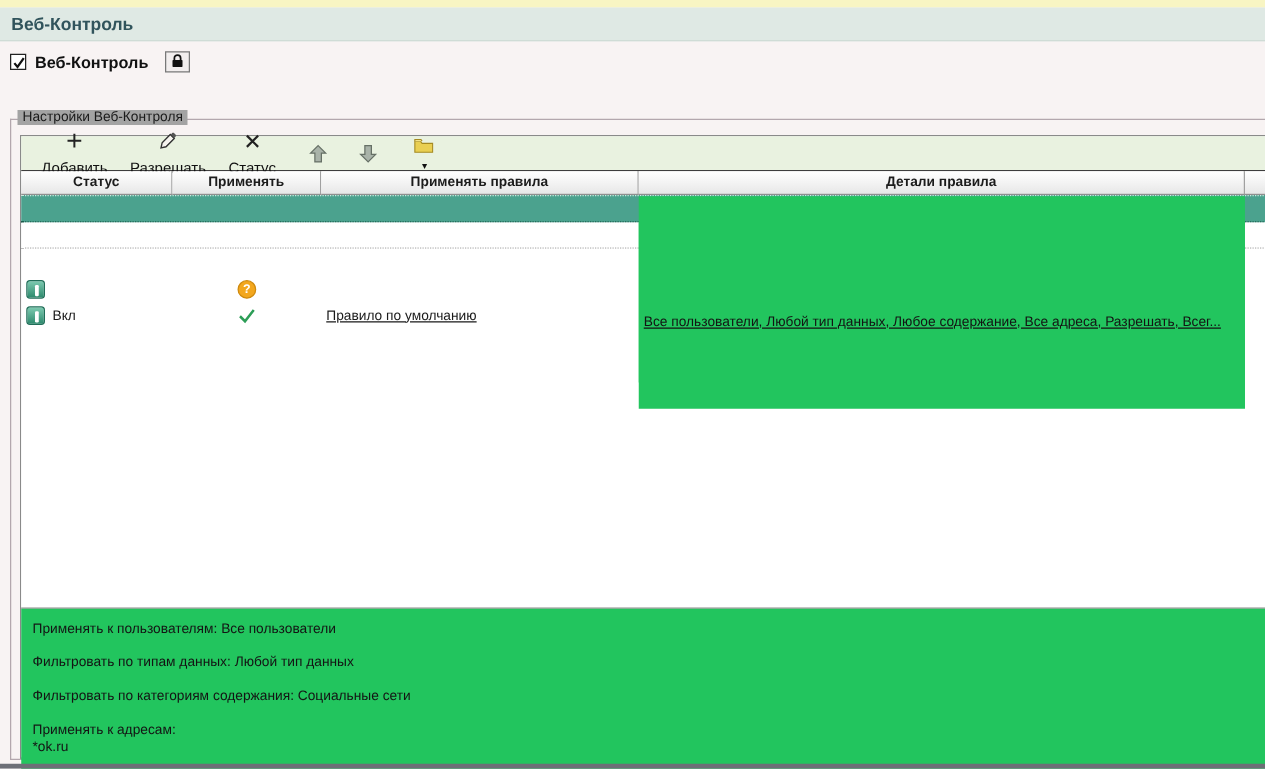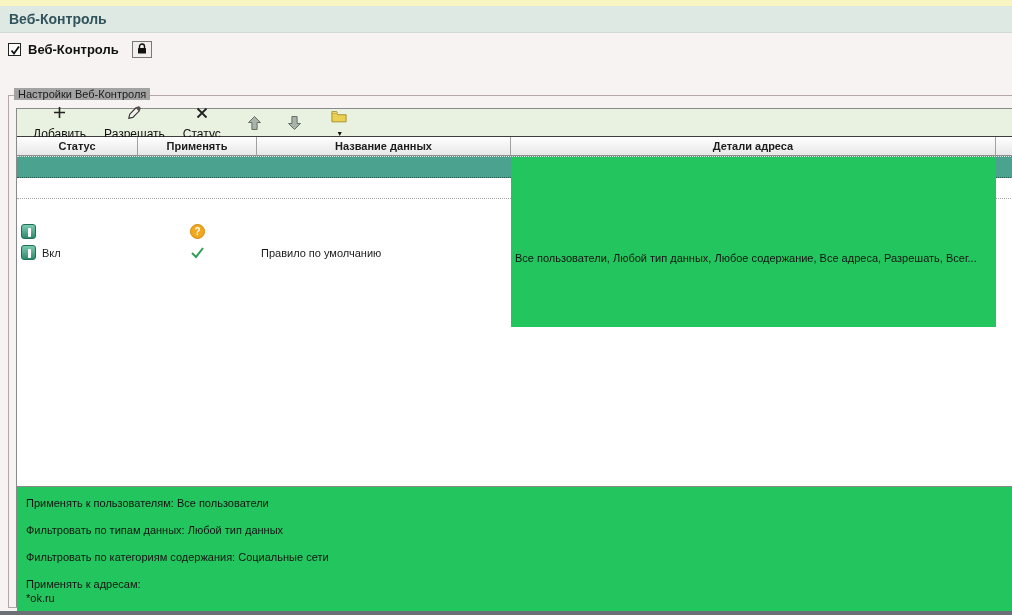--- a/index.html
+++ b/index.html
@@ -48,21 +48,21 @@
     border-bottom:1px solid #8f8f8f; display:flex; align-items:center; justify-content:center;
     font-size:11px; color:#1c1c1c; overflow:hidden; white-space:nowrap;font-weight:bold; }
 
   
   .row { display:grid; grid-template-columns:121px 119px 254px 485px 1fr; height:21px; align-items:center; }
   .row.selected { background:#4ba28e; color:#ffffff; border-top:1px dotted #cfe8df; border-bottom:1px dotted #1e5c4d; height:22px; }
   .row.normal { background:#ffffff; border-bottom:1px dotted #a8a8a8; }
   .cell { overflow:hidden; white-space:nowrap; padding:0 3px; display:flex; align-items:center; height:100%; }
   .cell.status { gap:6px; padding-left:4px; }
   .cell.action { justify-content:center; }
-  .cell.name, .cell.details { padding-left:4px; font-size:11px; }
+  .cell.name, .cell.details { padding-left:4px; font-size:11px;text-decoration:underline; }
 
   .toggle-ico { width:15px; height:15px; border-radius:3px; flex:0 0 auto;
     background:linear-gradient(#7ccab0,#2d8a6d); border:1px solid #1f6e58; position:relative; }
   .toggle-ico i { position:absolute; left:6px; top:3px; width:3px; height:9px; background:#ffffff; border-radius:1px; }
 
   .q-badge { width:15px; height:15px; border-radius:50%; background:#f3a71e; border:1px solid #cf8a0e;
     color:#ffffff; font-size:10px; font-weight:bold; display:flex; align-items:center; justify-content:center; }
 
   .white-fill { height:287px; background:#ffffff; }
   .divider { height:1px; background:#8a8a8a; }
@@ -154,22 +154,22 @@
               <path d="M1 3.5V2h5.5l1 1.5" fill="#f3e28a" stroke="#a58a22" stroke-width="1"></path>
             </svg>
           </span>
           <span class="drop-arrow">▼</span>
         </span>
       </div>
 
       <div class="thead">
         <div class="th">Статус</div>
         <div class="th">Применять</div>
-        <div class="th">Название данных</div>
-        <div class="th">Детали адреса</div>
+        <div class="th">Применять правила</div>
+        <div class="th">Детали правила</div>
         <div class="th"></div>
       </div>
 
       <div class="row selected">
         <div class="cell status">
           <span class="toggle-ico">
               <i></i>
             </span>
           <span>Вкл</span>
         </div>

